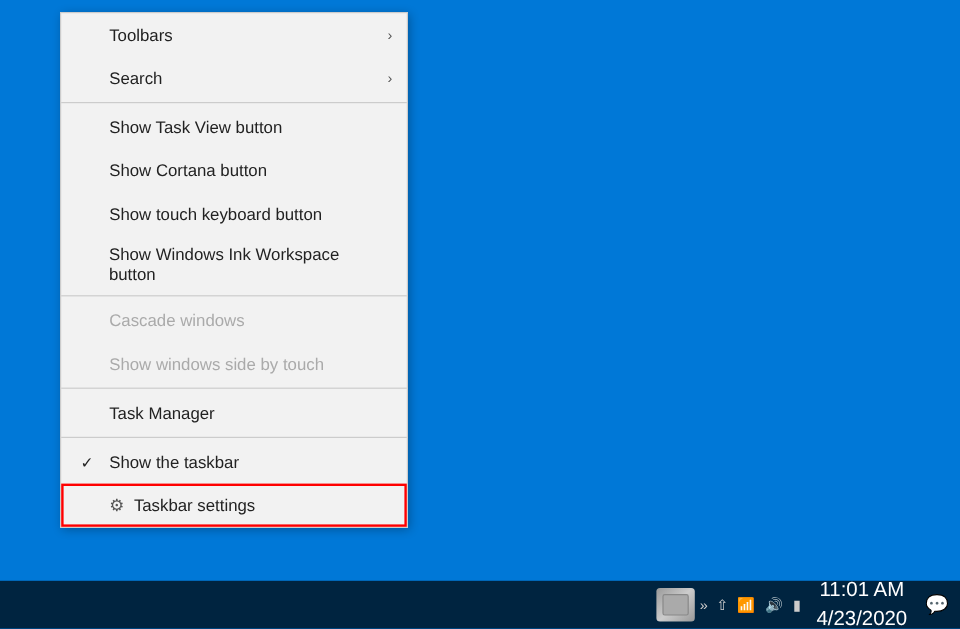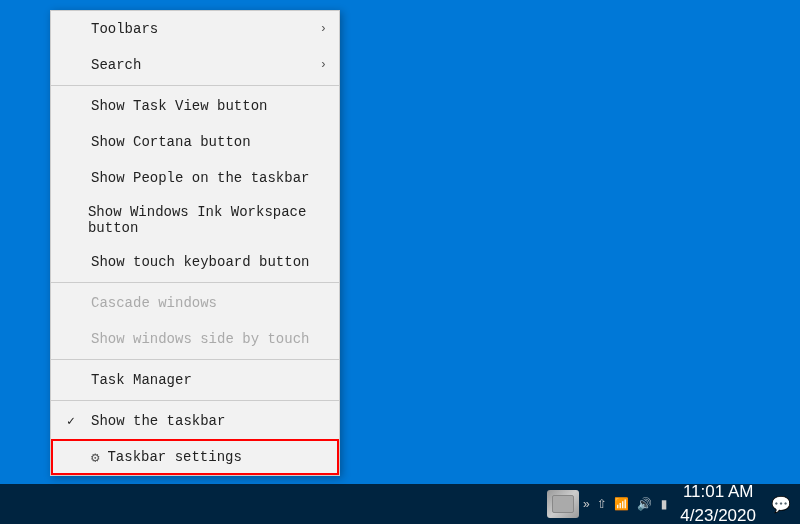--- a/index.html
+++ b/index.html
@@ -26,21 +26,20 @@
     }
 
     .menu-item {
       display: flex;
       align-items: center;
       padding: 8px 16px;
       cursor: pointer;
       color: #222;
       min-height: 36px;
       position: relative;
-      font-family: Liberation Mono, monospace;
     }
 
     .menu-item.disabled {
       color: #aaa;
       cursor: default;
     }
 
     .menu-item .checkmark {
       width: 20px;
       margin-right: 4px;
@@ -175,29 +174,25 @@
     <div class="menu-item">
       <span class="checkmark"></span>
       <span>Show Task View button</span>
     </div>
     <div class="menu-item">
       <span class="checkmark"></span>
       <span>Show Cortana button</span>
     </div>
     <div class="menu-item">
       <span class="checkmark"></span>
-      <span>Show People on the taskbar</span>
+      <span>Show touch keyboard button</span>
     </div>
     <div class="menu-item">
       <span class="checkmark"></span>
       <span>Show Windows Ink Workspace button</span>
-    </div>
-    <div class="menu-item">
-      <span class="checkmark"></span>
-      <span>Show touch keyboard button</span>
     </div>
     <div class="menu-separator"></div>
     <div class="menu-item disabled">
       <span class="checkmark"></span>
       <span>Cascade windows</span>
     </div>
     <div class="menu-item disabled">
       <span class="checkmark"></span>
       <span>Show windows side by touch</span>
     </div>

